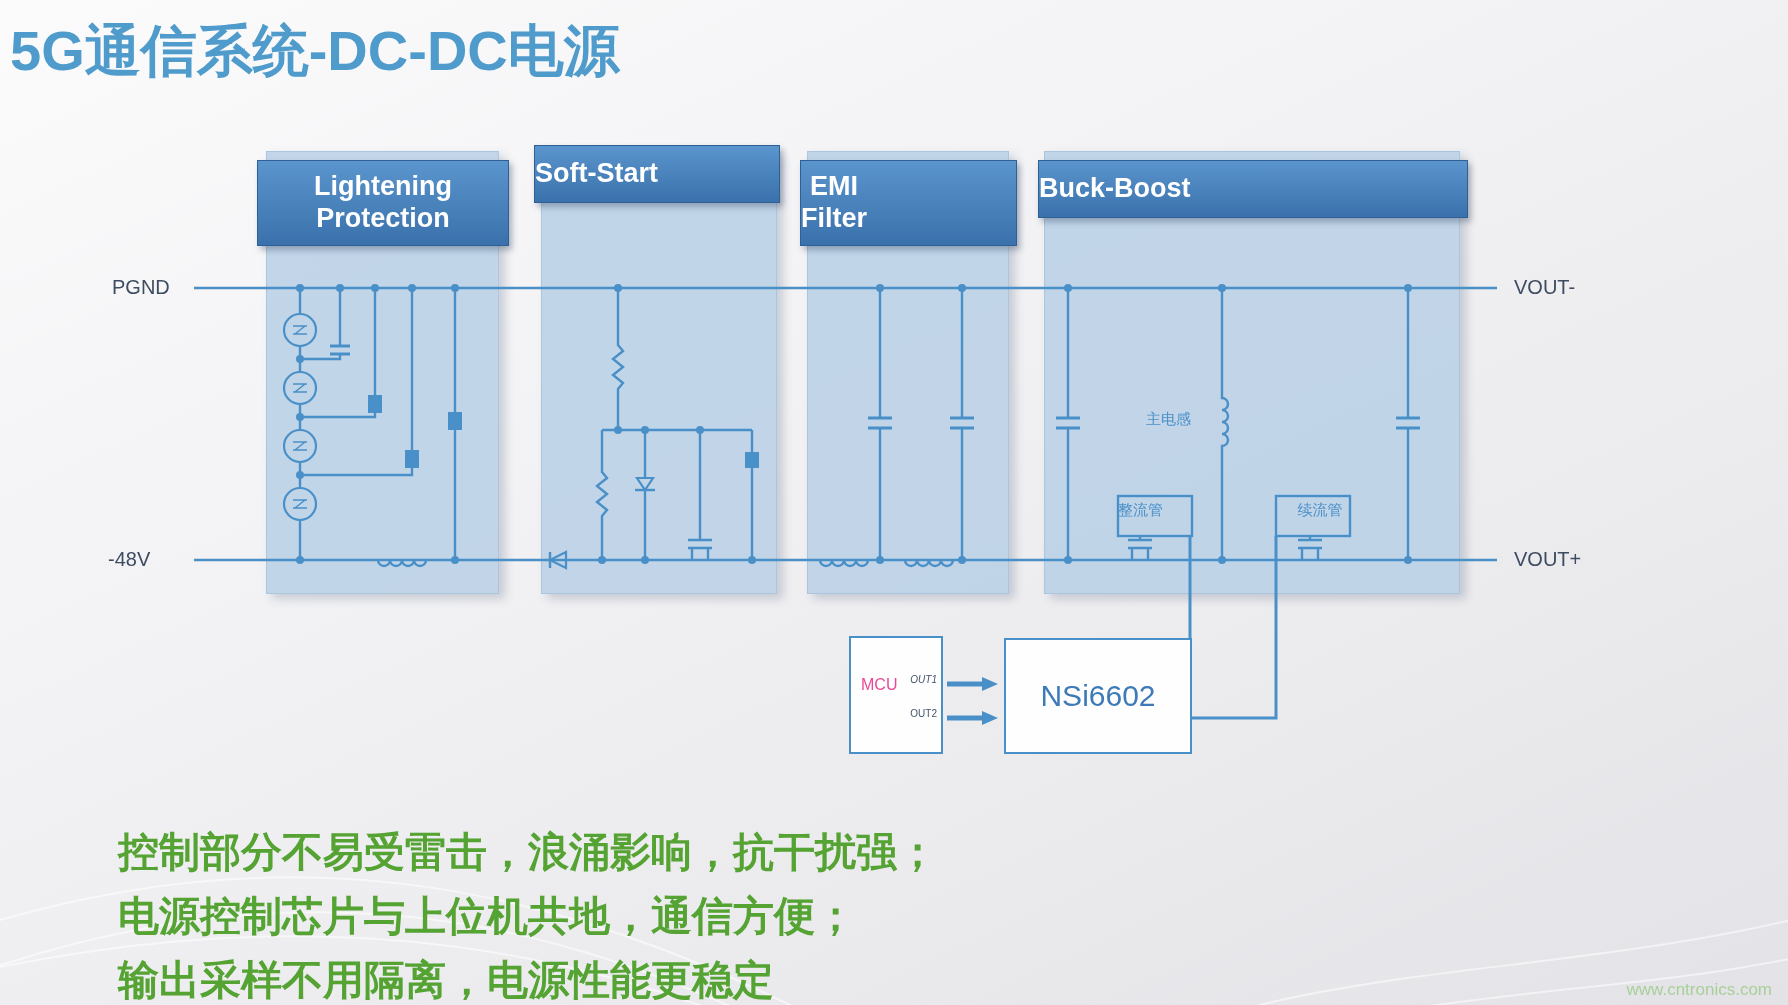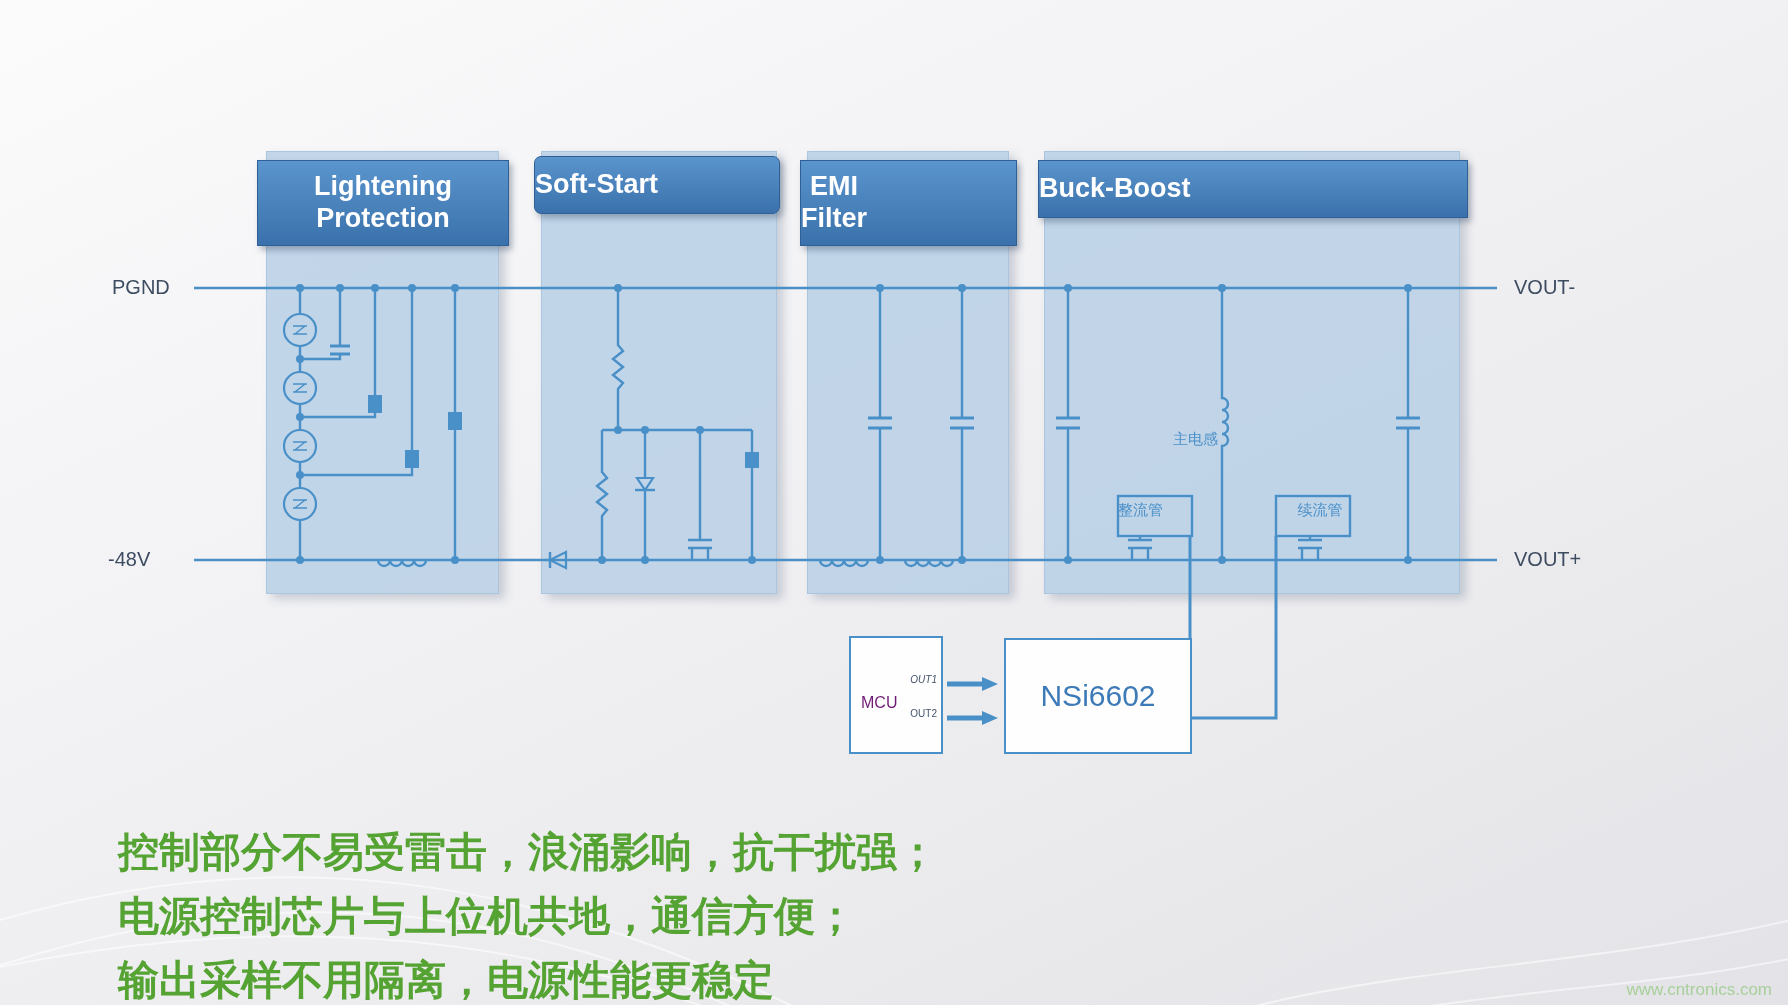--- a/index.html
+++ b/index.html
@@ -34,21 +34,21 @@
   .circuit .thin{stroke-width:1.6;}
   .circuit .dot{fill:var(--circuit,#4a90c8);stroke:none;}
   .circuit .fillsym{fill:var(--circuit,#4a90c8);stroke:none;}
   .circuit .sym{stroke:var(--circuit,#4a90c8);fill:none;stroke-width:2.2;}
   .rail-label{position:absolute;font-size:20px;color:var(--rail-label,#3e4c62);}
   .comp-label{position:absolute;font-size:15px;color:var(--circuit,#4a90c8);}
   .icbox{
     position:absolute;border:2px solid var(--circuit,#4a90c8);
     background:rgba(255,255,255,.93);box-sizing:border-box;
   }
-  .mcu-label{position:absolute;left:10px;top:56px;font-size:16px;color:#701a75;}
+  .mcu-label{position:absolute;left:10px;top:38px;font-size:16px;color:#ec4899;}
   .mcu-out{position:absolute;right:4px;font-size:10px;color:#44546a;}
   .out1{top:36px;font-style:italic;} .out2{top:70px;}
   .nsi{display:flex;align-items:center;justify-content:center;
        font-size:30px;color:var(--driver-text,#3d7ab8);}
   .notes{position:absolute;left:118px;top:820px;font-size:41px;font-weight:bold;
          color:var(--notes-green,#55a332);line-height:64px;}
   .watermark{position:absolute;right:16px;bottom:5px;font-size:17px;
              color:var(--watermark-green,#a8cf9a);}
 </style>
 </head>
@@ -57,20 +57,21 @@
 <div class="stage">
 
   <svg class="waves" width="1788" height="1005" viewBox="0 0 1788 1005">
     <path d="M-120 1010 C 260 850, 540 900, 840 1060"></path>
     <path d="M-120 960 C 260 815, 560 865, 920 1075"></path>
     <path d="M-140 1000 C 320 875, 620 945, 940 1110"></path>
     <path d="M1080 1065 C 1340 950, 1560 985, 1850 905"></path>
     <path d="M1130 1085 C 1400 975, 1620 1005, 1850 945"></path>
   </svg>
 
+  <div class="title">5G通信系统-DC-DC电源</div>
 
   <div class="panel" style="left:266px;top:151px;width:231px;height:441px;"></div>
   <div class="panel" style="left:541px;top:151px;width:234px;height:441px;"></div>
   <div class="panel" style="left:807px;top:151px;width:200px;height:441px;"></div>
   <div class="panel" style="left:1044px;top:151px;width:414px;height:441px;"></div>
 
   <svg class="circuit" width="1788" height="1005" viewBox="0 0 1788 1005">
     <defs>
       <marker id="arrw" markerWidth="18" markerHeight="16" refX="2" refY="7" orient="auto" markerUnits="userSpaceOnUse">
         <path d="M0 0 L16 7 L0 14 Z" fill="#4a90c8"></path>
@@ -187,37 +188,37 @@
 
     <g>
       <path class="wire w5" d="M947 684 H984" marker-end="url(#arrw)"></path>
       <path class="wire w5" d="M947 718 H984" marker-end="url(#arrw)"></path>
     </g>
   </svg>
 
   <div class="header" style="left:257px;top:160px;width:250px;height:84px;">
     <span>Lightening Protection</span>
   </div>
-  <div class="header" style="left:534px;top:156px;width:244px;height:56px;border-radius:7px;">
+  <div class="header" style="left:534px;top:145px;width:244px;height:56px;">
     <span>Soft-Start</span>
   </div>
   <div class="header" style="left:1038px;top:160px;width:428px;height:56px;">
     <span>Buck-Boost</span>
   </div>
   <div class="header" style="left:800px;top:160px;width:215px;height:84px;">
     <span>EMI
 Filter</span>
   </div>
 
   <div class="rail-label" style="left:112px;top:276px;">PGND</div>
   <div class="rail-label" style="left:1514px;top:276px;">VOUT-</div>
   <div class="rail-label" style="left:108px;top:548px;">-48V</div>
   <div class="rail-label" style="left:1514px;top:548px;">VOUT+</div>
 
-  <div class="comp-label" style="left:1146px;top:430px;width:72px;text-align:right;">主电感</div>
+  <div class="comp-label" style="left:1146px;top:410px;width:72px;text-align:left;">主电感</div>
   <div class="comp-label" style="left:1118px;top:501px;width:74px;">整流管</div>
   <div class="comp-label" style="left:1276px;top:501px;width:88px;text-align:center;">续流管</div>
 
   <div class="icbox" style="left:849px;top:636px;width:94px;height:118px;">
     <span class="mcu-label">MCU</span>
     <span class="mcu-out out1">OUT1</span>
     <span class="mcu-out out2">OUT2</span>
   </div>
 
   <div class="icbox nsi" style="left:1004px;top:638px;width:188px;height:116px;">

